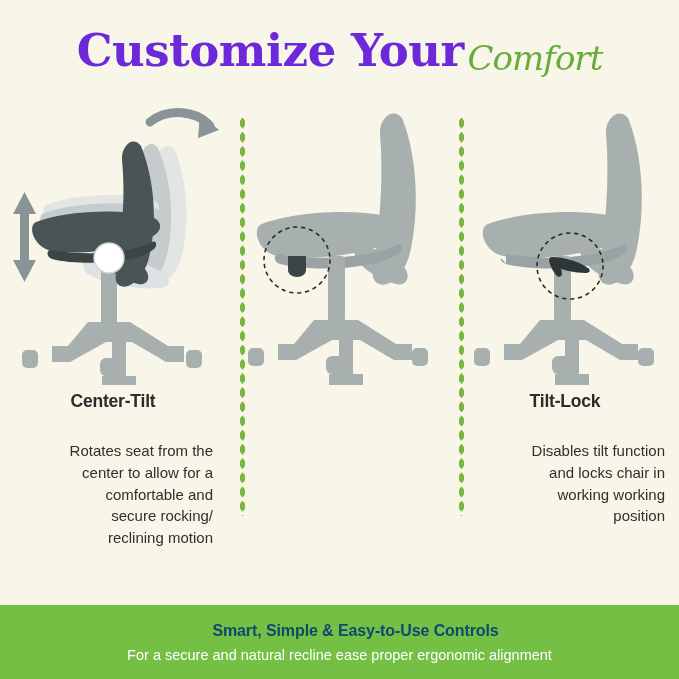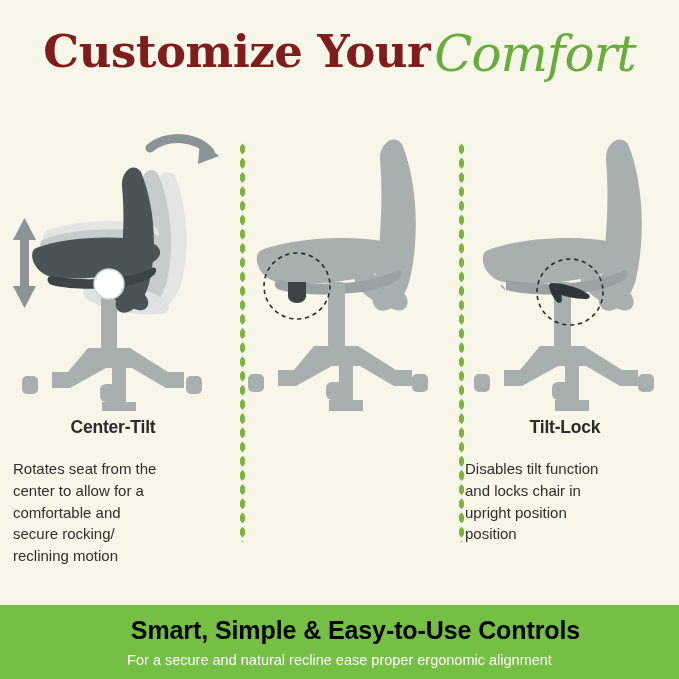--- a/index.html
+++ b/index.html
@@ -33,39 +33,39 @@
     justify-content: center;
   }
   .headline {
     white-space: nowrap;
     line-height: 1;
   }
   .headline-main {
     font-family: "DejaVu Serif", "Liberation Serif", serif;
     font-weight: bold;
     font-size: 45px;
-    color: #7f1d1d;
+    color: #6d28d9;
     letter-spacing: -0.5px;
   }
   .headline-script {
     font-family: "DejaVu Serif", "Liberation Serif", serif;
     font-style: italic;
     font-weight: normal;
-    font-size: 50px;
+    font-size: 34px;
     color: #68ac3c;
     margin-left: 4px;
     position: relative;
     top: 4px;
     letter-spacing: -1px;
   }
 
   
   .columns {
     position: absolute;
-    top: 126px;
+    top: 100px;
     left: 0;
     width: 614px;
     height: 455px;
     display: flex;
   }
   .col {
     width: 226.3px;
     position: relative;
     display: flex;
     flex-direction: column;
@@ -88,22 +88,22 @@
     color: #2b2b29;
     text-align: center;
     margin-top: 6px;
     letter-spacing: -0.2px;
   }
   .col-desc {
     font-family: "Liberation Sans", sans-serif;
     font-size: 15px;
     line-height: 1.45;
     color: #2f2f2d;
-    text-align: left;
-    margin-top: 20px;
+    text-align: right;
+    margin-top: 28px;
     width: 200px;
     white-space: pre-line;
   }
 
   
   .divider {
     position: absolute;
     top: 16px;
     width: 7px;
     height: 400px;
@@ -123,22 +123,22 @@
     height: 74px;
     background: #76bf45;
     display: flex;
     flex-direction: column;
     align-items: center;
     justify-content: center;
   }
   .footer-title {
     font-family: "Liberation Sans", sans-serif;
     font-weight: bold;
-    font-size: 25px;
-    color: #000000;
+    font-size: 16px;
+    color: #0c4a6e;
     letter-spacing: -0.1px;
     margin-left: 32px;
   }
   .footer-sub {
     font-family: "Liberation Sans", sans-serif;
     font-size: 14.5px;
     color: #ffffff;
     margin-top: 7px;
   }
 </style>
@@ -255,21 +255,21 @@
 
           <path d="M100 157 C112 157 126 161 136 168 C139 170 138 173 134 173 C122 173 110 170 102 166 C97 163 96 157 100 157 Z" fill="#2f3638"></path>
           <path d="M100 157 C106 161 110 168 110 174 C110 177 106 178 104 175 C100 170 97 163 97 159 Z" fill="#2f3638"></path>
 
           <circle cx="118" cy="166" r="33" fill="none" stroke="#2b2b29" stroke-width="1.6" stroke-dasharray="3 5" stroke-linecap="round"></circle>
         </svg>
       </div>
       <div class="col-title">Tilt-Lock</div>
       <div class="col-desc">Disables tilt function
 and locks chair in
-upright position
+working working
 position</div>
     </div>
 
     <div class="divider divider-1"></div>
     <div class="divider divider-2"></div>
   </div>
 
   <div class="footer">
     <div class="footer-title">Smart, Simple &amp; Easy-to-Use Controls</div>
     <div class="footer-sub">For a secure and natural recline ease proper ergonomic alignment</div>

